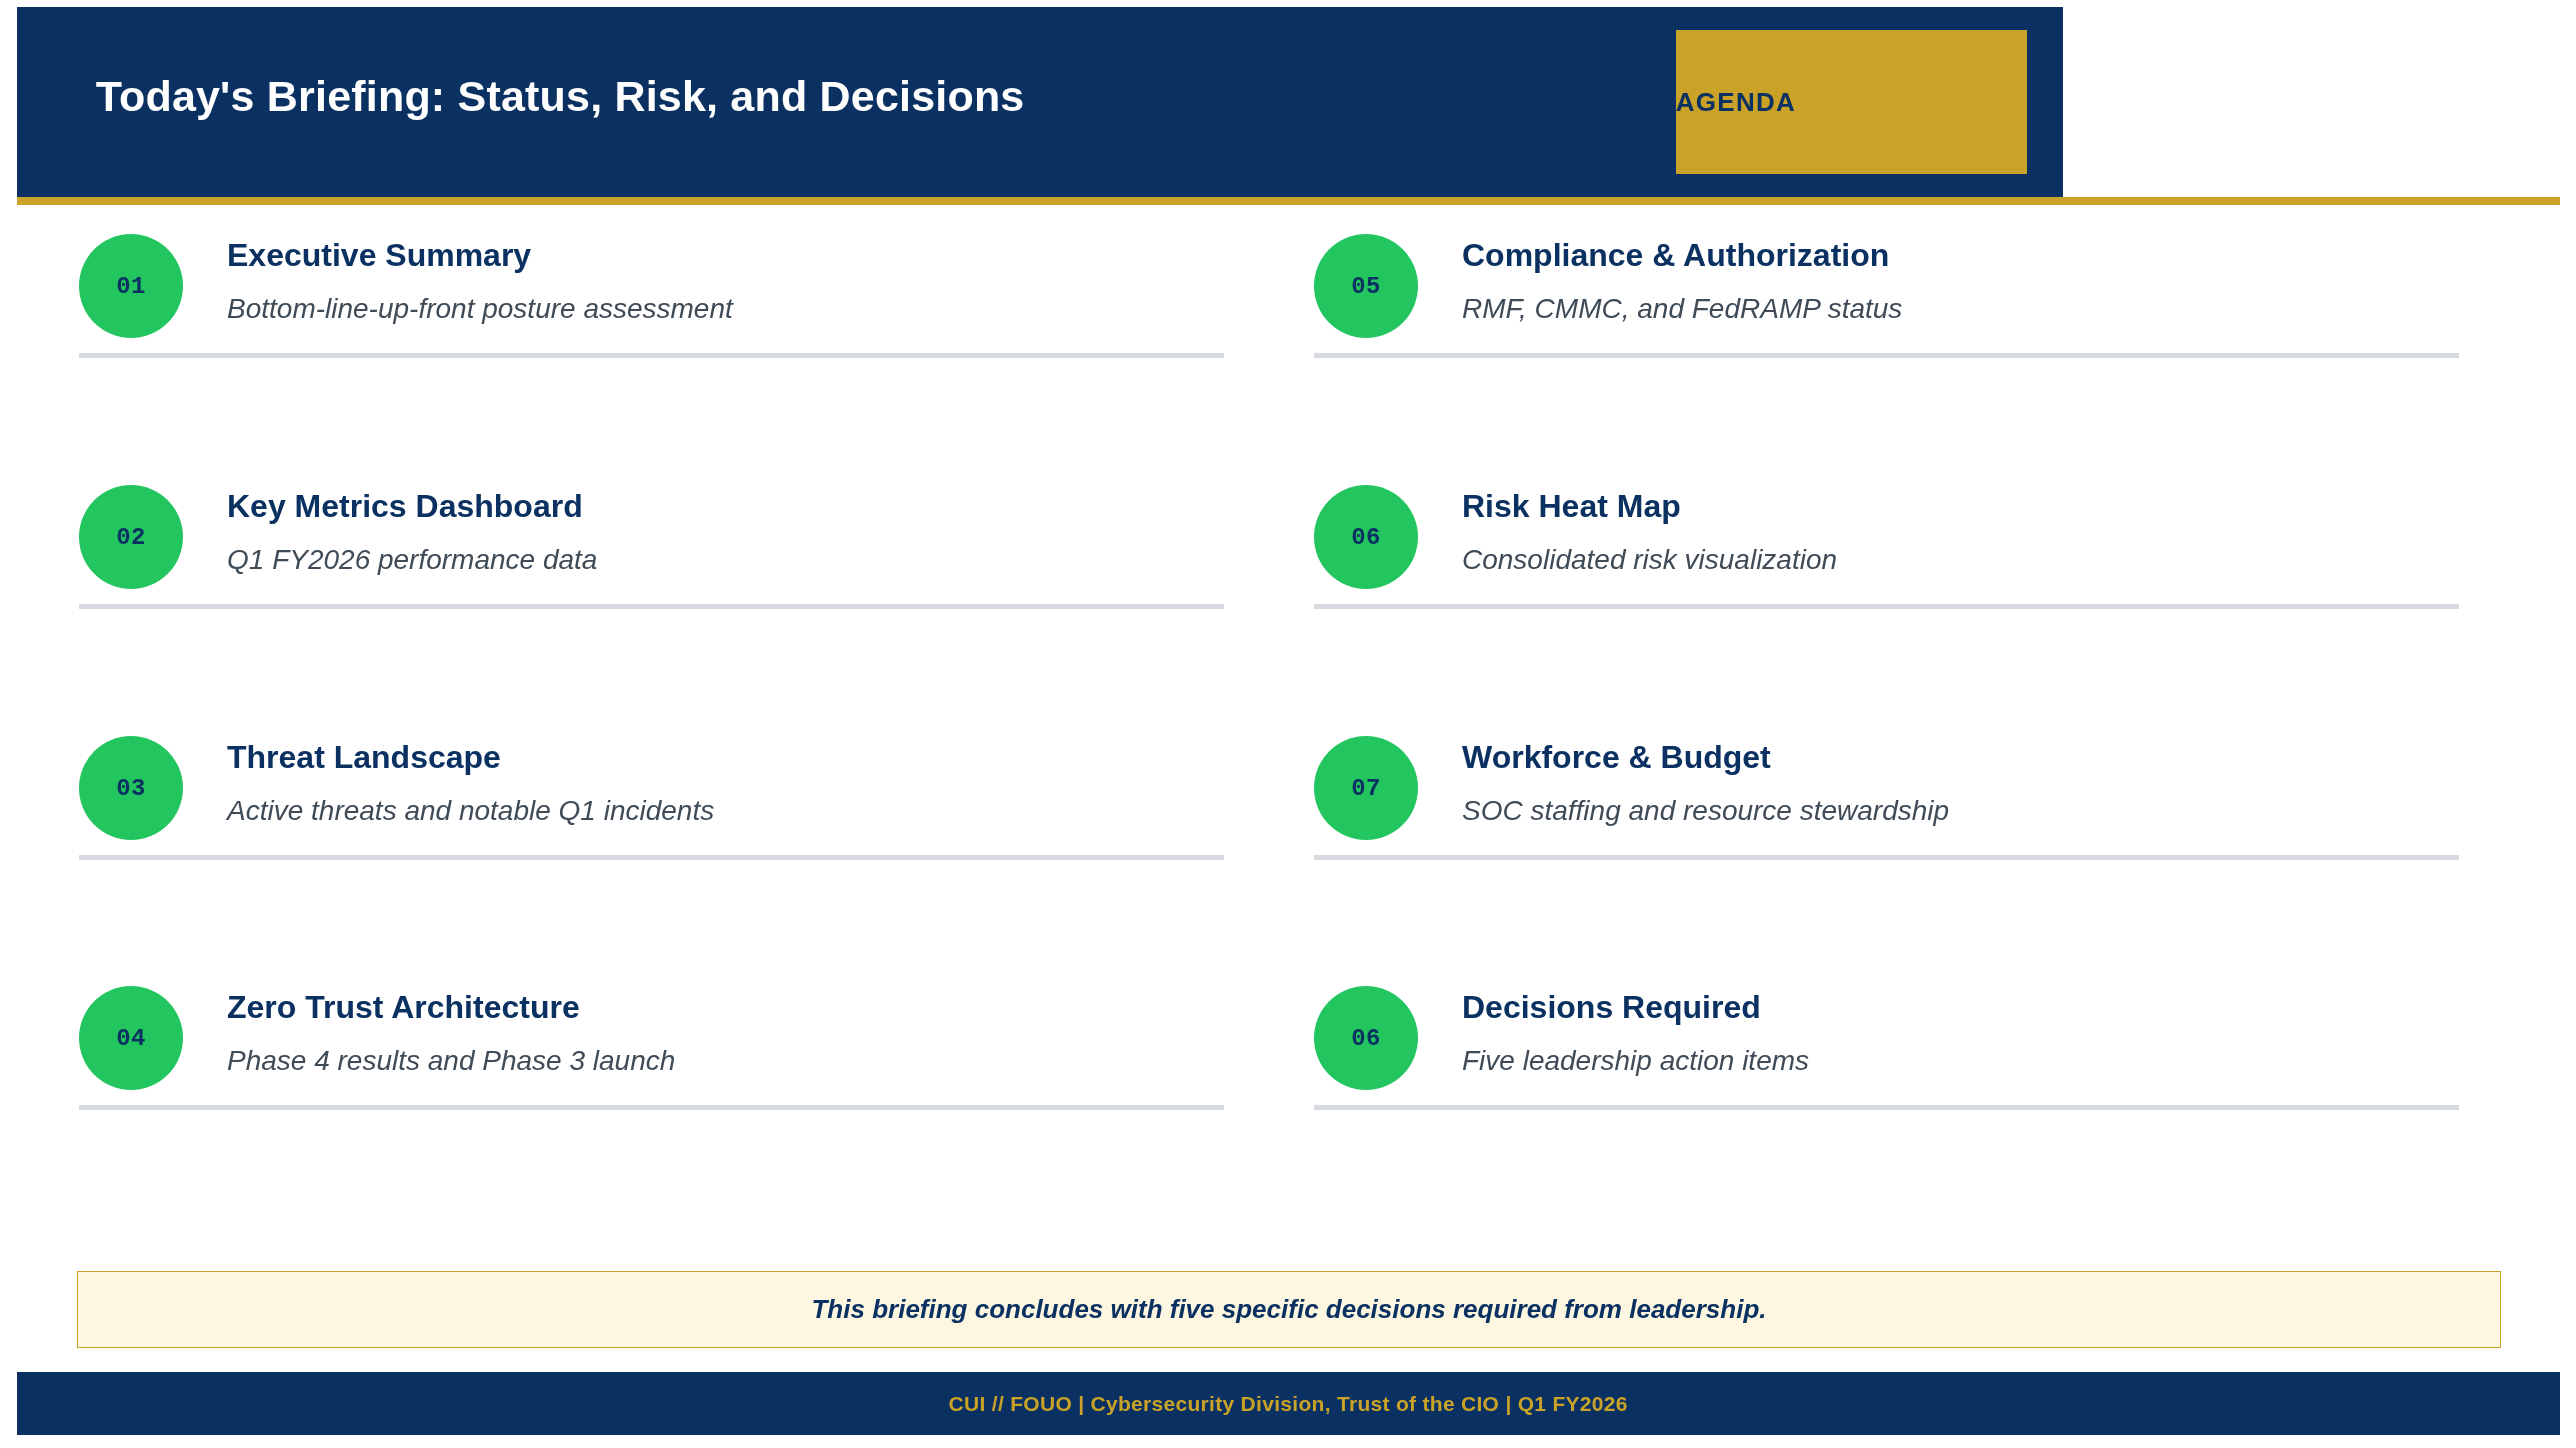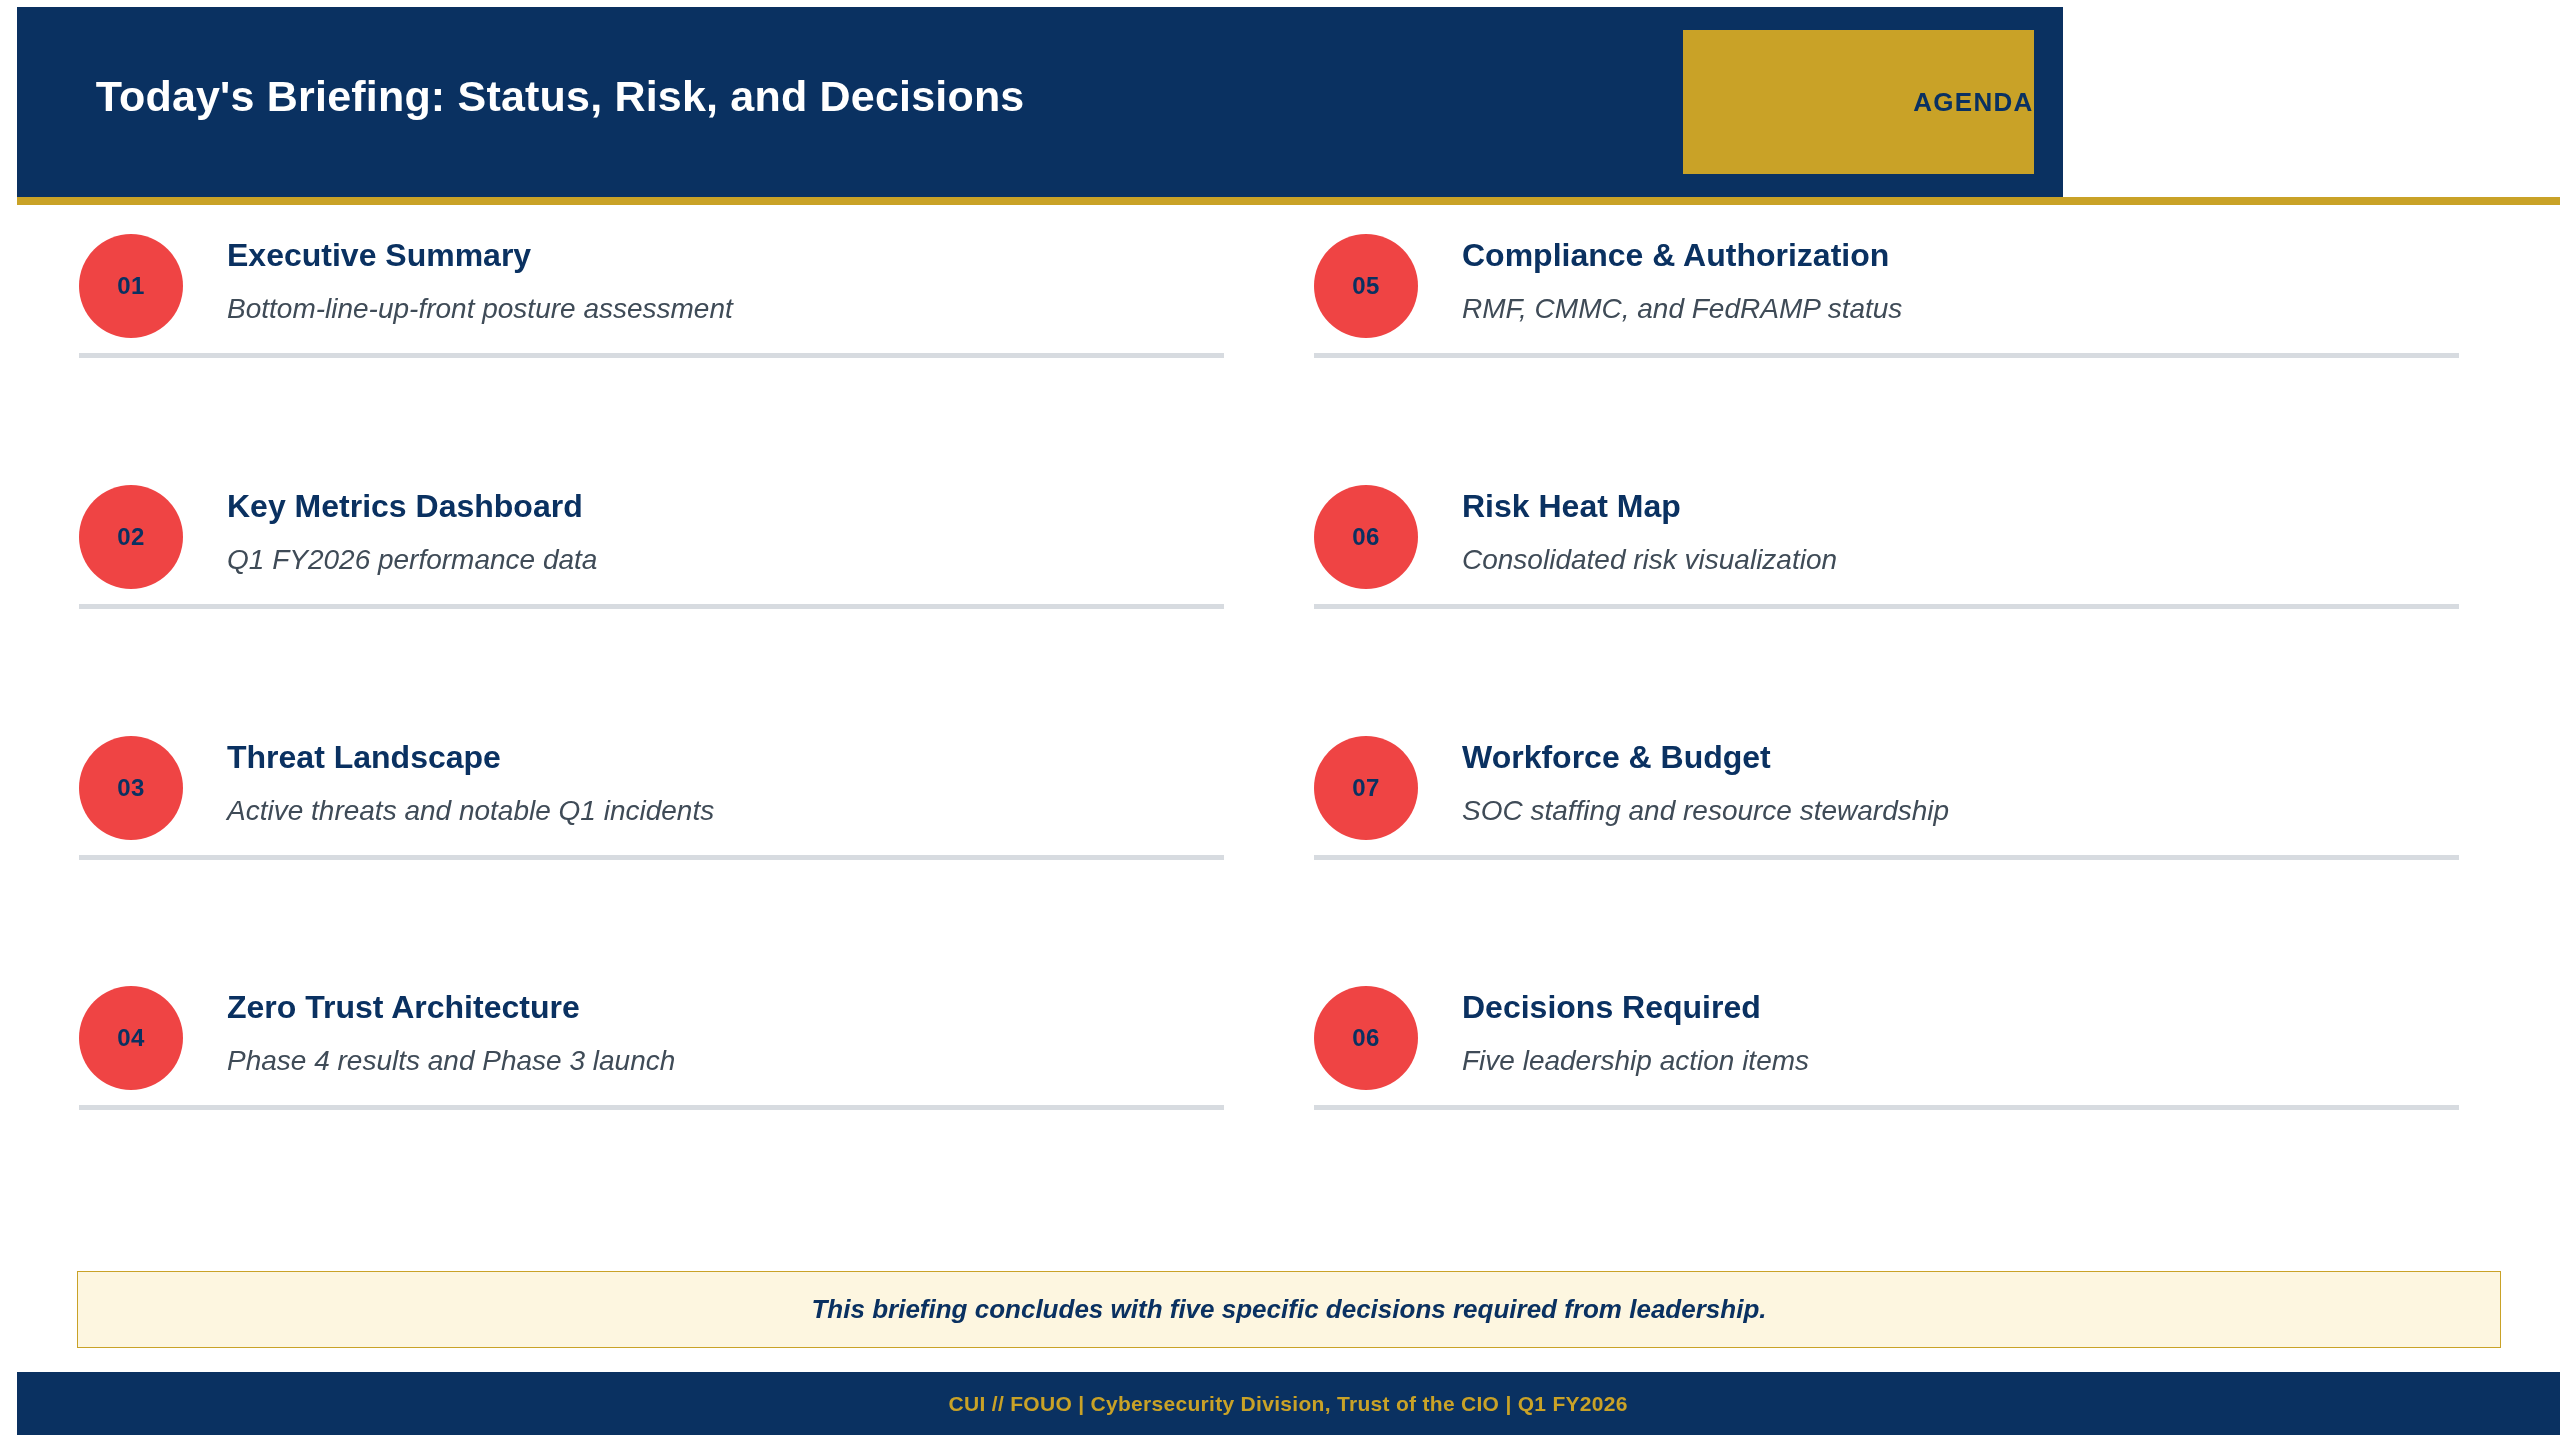--- a/index.html
+++ b/index.html
@@ -47,28 +47,28 @@
     position: absolute;
     left: 79px;
     top: 65px;
     font-size: 43px;
     font-weight: bold;
     color: #ffffff;
     letter-spacing: 0.2px;
   }
   .agenda-chip {
     position: absolute;
-    right: 29px;
+    right: 36px;
     top: 23.4px;
     width: 351px;
     height: 144px;
     background: #c9a227;
     display: flex;
     align-items: center;
-    justify-content: flex-end;
+    justify-content: flex-start;
   }
   .agenda-chip span {
     color: #0a3161;
     font-size: 26px;
     font-weight: bold;
     letter-spacing: 1.3px;
   }
   .header-accent {
     position: absolute;
     left: 16.7px;
@@ -91,24 +91,25 @@
     width: 1145px;
     height: 155px;
   }
   .agenda-item .circle {
     position: absolute;
     left: 0;
     top: 15px;
     width: 104px;
     height: 104px;
     border-radius: 50%;
-    background: #ef4444;
+    background: #22c55e;
     display: flex;
     align-items: center;
     justify-content: center;
+    font-family: Liberation Mono, monospace;
   }
   .agenda-item .circle span {
     color: #0a3161;
     font-weight: bold;
     font-size: 24px;
     letter-spacing: 0.4px;
   }
   .agenda-item .item-title {
     position: absolute;
     left: 148px;

